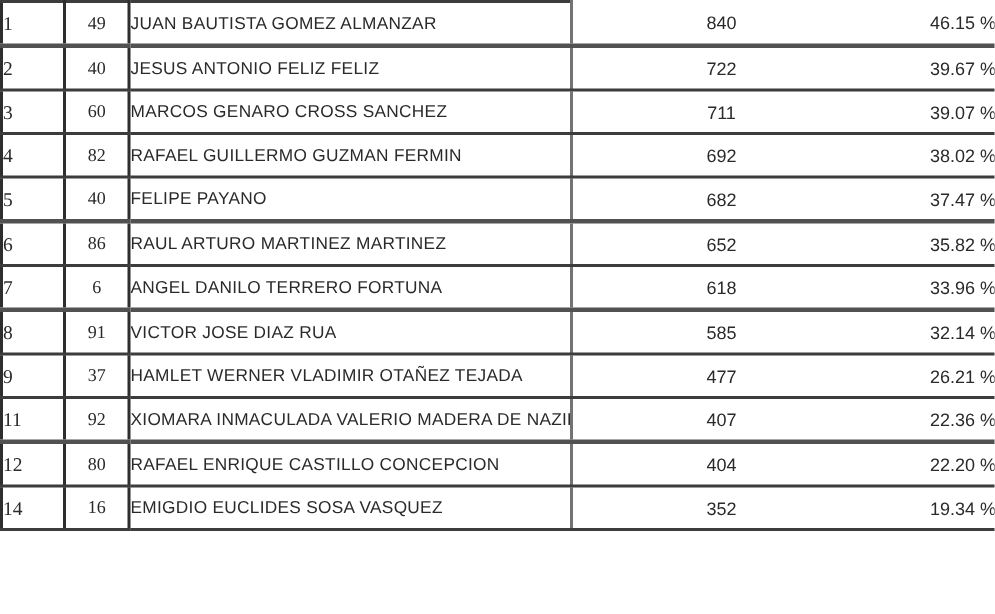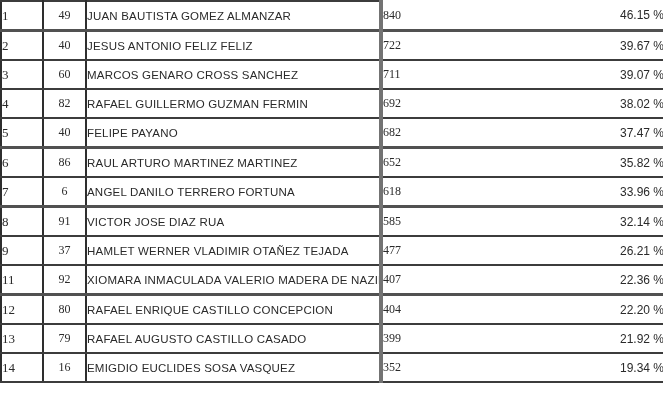--- a/index.html
+++ b/index.html
@@ -56,25 +56,26 @@
     font-size: 12px;
     padding-left: 9px;
     border-right: 2px solid #2e2e2e;
     text-align: center;
   }
   td.name {
     font-family: "Liberation Sans", sans-serif;
     font-size: 11.5px;
     letter-spacing: 0.2px;
     padding-left: 7px;
-    border-right: 4px solid #737373;
+    border-right: 2px solid #737373;
   }
   td.votes {
-    font-family: Liberation Serif, serif;
+    font-family: Liberation Sans, sans-serif;
     font-size: 12px;
+    text-align: center;
   }
   td.pct {
     font-family: "Liberation Sans", sans-serif;
     font-size: 12px;
     text-align: right;
     padding-right: 17px;
   }
   
   tr:first-child td.rank,
   tr:first-child td.num,
@@ -166,27 +167,20 @@
     <td class="pct">22.36 %</td>
   </tr>
         <tr>
     <td class="rank">12</td>
     <td class="num">80</td>
     <td class="name">RAFAEL ENRIQUE CASTILLO CONCEPCION</td>
     <td class="votes">404</td>
     <td class="pct">22.20 %</td>
   </tr>
         <tr>
-    <td class="rank">13</td>
-    <td class="num">79</td>
-    <td class="name">RAFAEL AUGUSTO CASTILLO CASADO</td>
-    <td class="votes">399</td>
-    <td class="pct">21.92 %</td>
-  </tr>
-        <tr>
     <td class="rank">14</td>
     <td class="num">16</td>
     <td class="name">EMIGDIO EUCLIDES SOSA VASQUEZ</td>
     <td class="votes">352</td>
     <td class="pct">19.34 %</td>
   </tr>
       </tbody>
   </table>
 </div>
 

